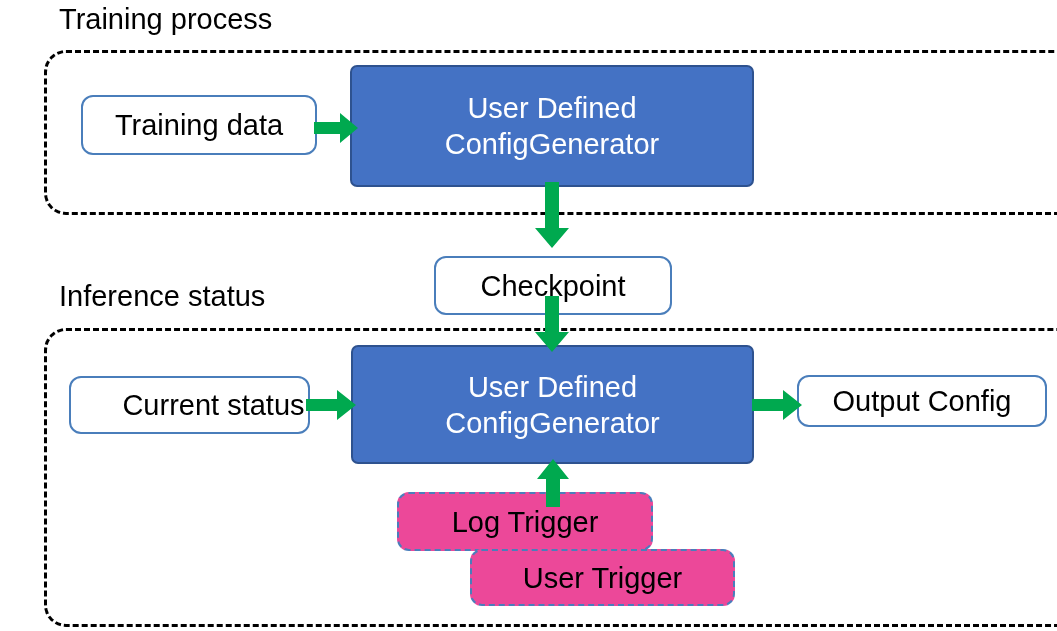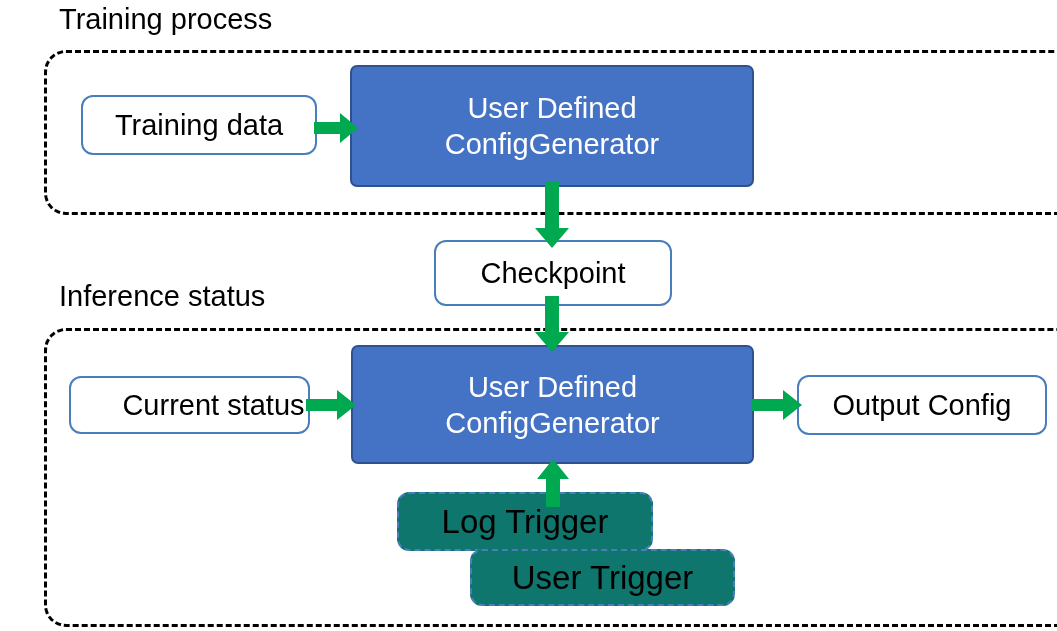--- a/index.html
+++ b/index.html
@@ -71,37 +71,37 @@
     box-sizing: border-box;
     color: #000000;
     display: flex;
     align-items: center;
     justify-content: center;
     font-size: 29px;
     line-height: 34px;
     white-space: nowrap;
   }
   #box-training-data  { left: 41px;  top: 95px;  width: 236px; height: 60px; }
-  #box-checkpoint     { left: 394px; top: 240px; width: 238px; height: 66px; }
+  #box-checkpoint     { left: 394px; top: 256px; width: 238px; height: 59px; }
   #box-current-status { left: 29px;  top: 376px; width: 241px; height: 58px; padding-left: 48px; }
-  #box-output-config  { left: 757px; top: 375px; width: 250px; height: 60px; }
+  #box-output-config  { left: 757px; top: 375px; width: 250px; height: 52px; }
 
   
   .trigger-box {
     position: absolute;
-    background: #0f766e;
+    background: #ec4899;
     border: 2px dashed #4A7EBB;
     border-radius: 12px;
     box-sizing: border-box;
     color: #000000;
     display: flex;
     align-items: center;
     justify-content: center;
     text-align: center;
-    font-size: 33px;
+    font-size: 29px;
     line-height: 34px;
     white-space: nowrap;
   }
   #box-log-trigger   { left: 357px; top: 492px; width: 256px; height: 59px; z-index: 3; }
   #box-clock-trigger { left: 430px; top: 549px; width: 265px; height: 57px; z-index: 4; }
 
   
   .arrow {
     position: absolute;
     z-index: 5;

